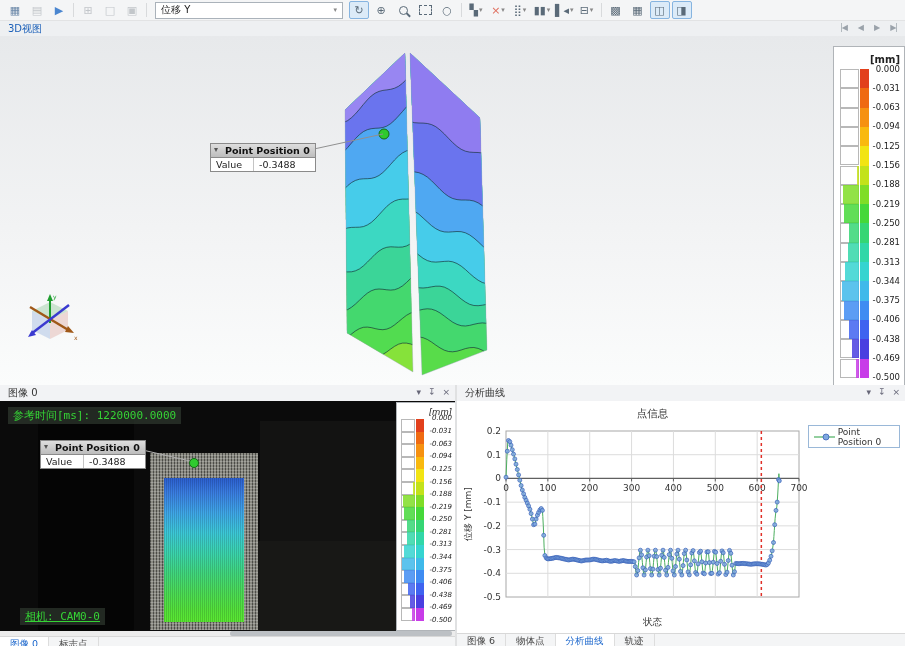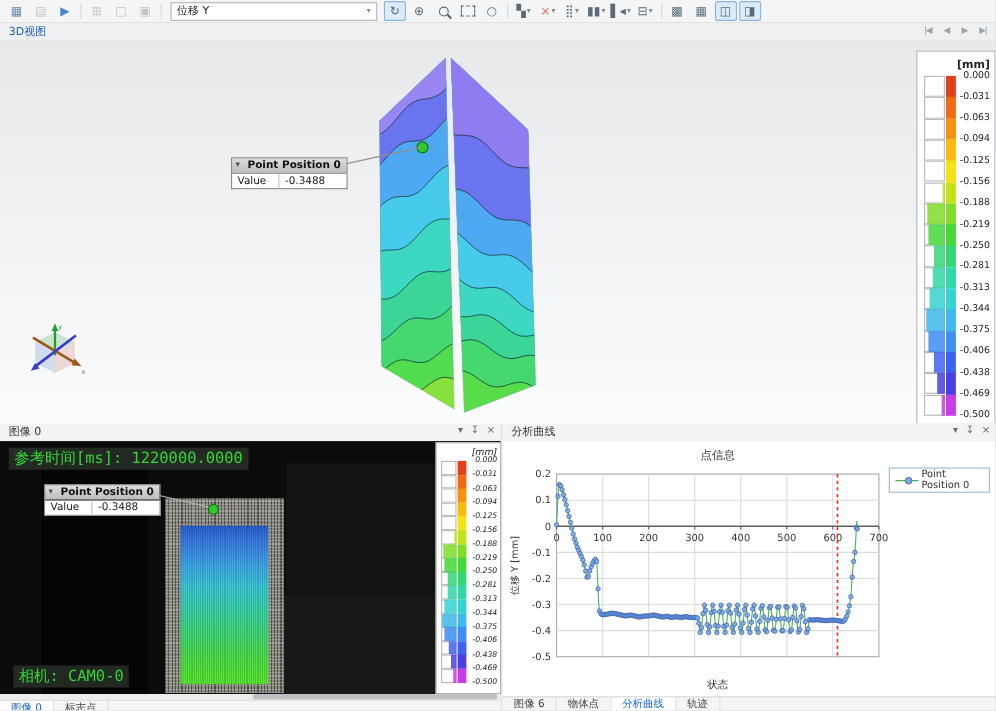--- a/index.html
+++ b/index.html
@@ -49,21 +49,21 @@
   .imgarea{position:absolute;top:16px;left:0;width:455px;height:230px;background:#0b0b0b;overflow:hidden;}
   .scene-col{position:absolute;left:38px;top:8px;width:96px;height:224px;background:#050505;border-radius:5px;}
   .scene-wall{position:absolute;left:260px;top:20px;width:195px;height:120px;background:#131312;}
   .scene-floor{position:absolute;left:250px;top:140px;width:205px;height:90px;background:#181816;}
   .speckle{position:absolute;left:150px;top:52px;width:108px;height:177px;background:
      repeating-linear-gradient(0deg,rgba(255,255,255,.22) 0 1px,transparent 1px 3px),
      repeating-linear-gradient(90deg,rgba(0,0,0,.45) 0 1px,transparent 1px 3px),#8a8a82;}
   .face{position:absolute;left:164px;top:77px;width:80px;height:144px;background:linear-gradient(180deg,#2b5fd0 0%,#3a7de2 10%,#3fa6e8 24%,#3cc8d8 38%,#3bd4ae 52%,#41d77e 66%,#4cdc55 80%,#55e23a 92%,#5ae832 100%);}
   .face::after{content:"";position:absolute;inset:0;background:repeating-linear-gradient(90deg,rgba(0,0,0,.14) 0 1px,transparent 1px 2px);}
   .gdot{position:absolute;width:8px;height:8px;border-radius:50%;background:#2fca2f;border:1px solid #156a15;z-index:4;}
-  .ovl{position:absolute;background:rgba(42,50,42,.82);color:#35d435;font-size:14px;padding:1px 5px;font-family:"DejaVu Sans Mono","DejaVu Sans",monospace;z-index:6;text-align:center;}
+  .ovl{position:absolute;background:rgba(42,50,42,.82);color:#35d435;font-size:11px;padding:1px 5px;font-family:"DejaVu Sans Mono","DejaVu Sans",monospace;z-index:6;text-align:center;}
   #cb-small{left:396px;top:1px;width:58px;height:227px;}
   #leader-img{position:absolute;left:0;top:0;pointer-events:none;z-index:3;}
   .hscroll{position:absolute;top:246px;left:0;width:455px;height:5px;background:#ececec;}
   .hthumb{position:absolute;left:230px;top:0;width:222px;height:5px;background:#bcc0c4;border-radius:2px;}
 
   
   .tabs{position:absolute;left:0;width:100%;background:#f4f5f6;border-top:1px solid #d8d8d8;display:flex;overflow:hidden;}
   #tabs-left{top:251px;height:10px;font-size:9.5px;line-height:13px;}
   #tabs-right{top:248px;height:13px;font-size:9.5px;line-height:14px;}
   .tab{padding:0 10px;border-right:1px solid #ddd;color:#444;white-space:nowrap;}
@@ -275,21 +275,21 @@
       <div class="scene-wall"></div>
       <div class="scene-floor"></div>
       <div class="scene-col"></div>
       <div class="speckle"></div>
       <div class="face"></div>
       <div class="gdot" style="left:189px;top:57px;"></div>
       <svg id="leader-img" width="455" height="230">
         <line x1="134" y1="47" x2="190" y2="60" stroke="#b0b0b0" stroke-width="1"></line>
       </svg>
       <div class="ovl" style="left:8px;top:6px;">参考时间[ms]: 1220000.0000</div>
-      <div class="ovl" style="left:12px;bottom:6px;">相机: CAM0-0</div>
+      <div class="ovl" style="left:20px;bottom:6px;text-decoration:underline;">相机: CAM0-0</div>
       <div class="callout" style="left:40px;top:39px;">
         <div class="co-head">Point Position 0</div>
         <div class="co-body">
           <span class="co-label">Value</span>
           <span class="co-value">-0.3488</span>
         </div>
       </div>
       <div class="cbar" id="cb-small">
           <div style="position: absolute; top: 4px; left: 0px; right: 3px; text-align: right; font-size: 8.5px; color: rgb(34, 34, 34); font-style: italic;">[mm]</div>
           <div style="position: absolute; left: 4px; top: 16px; width: 14px; height: 12.6px; border: 1px solid rgb(184, 184, 184); box-sizing: border-box; background: rgb(255, 255, 255);"></div>

